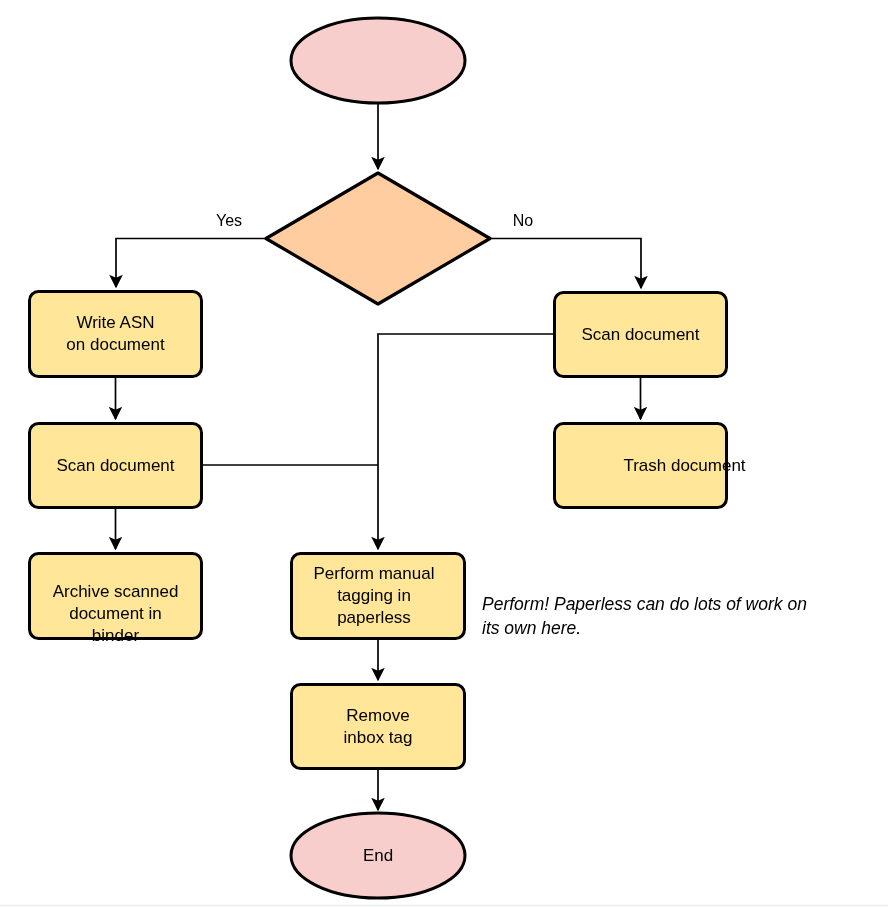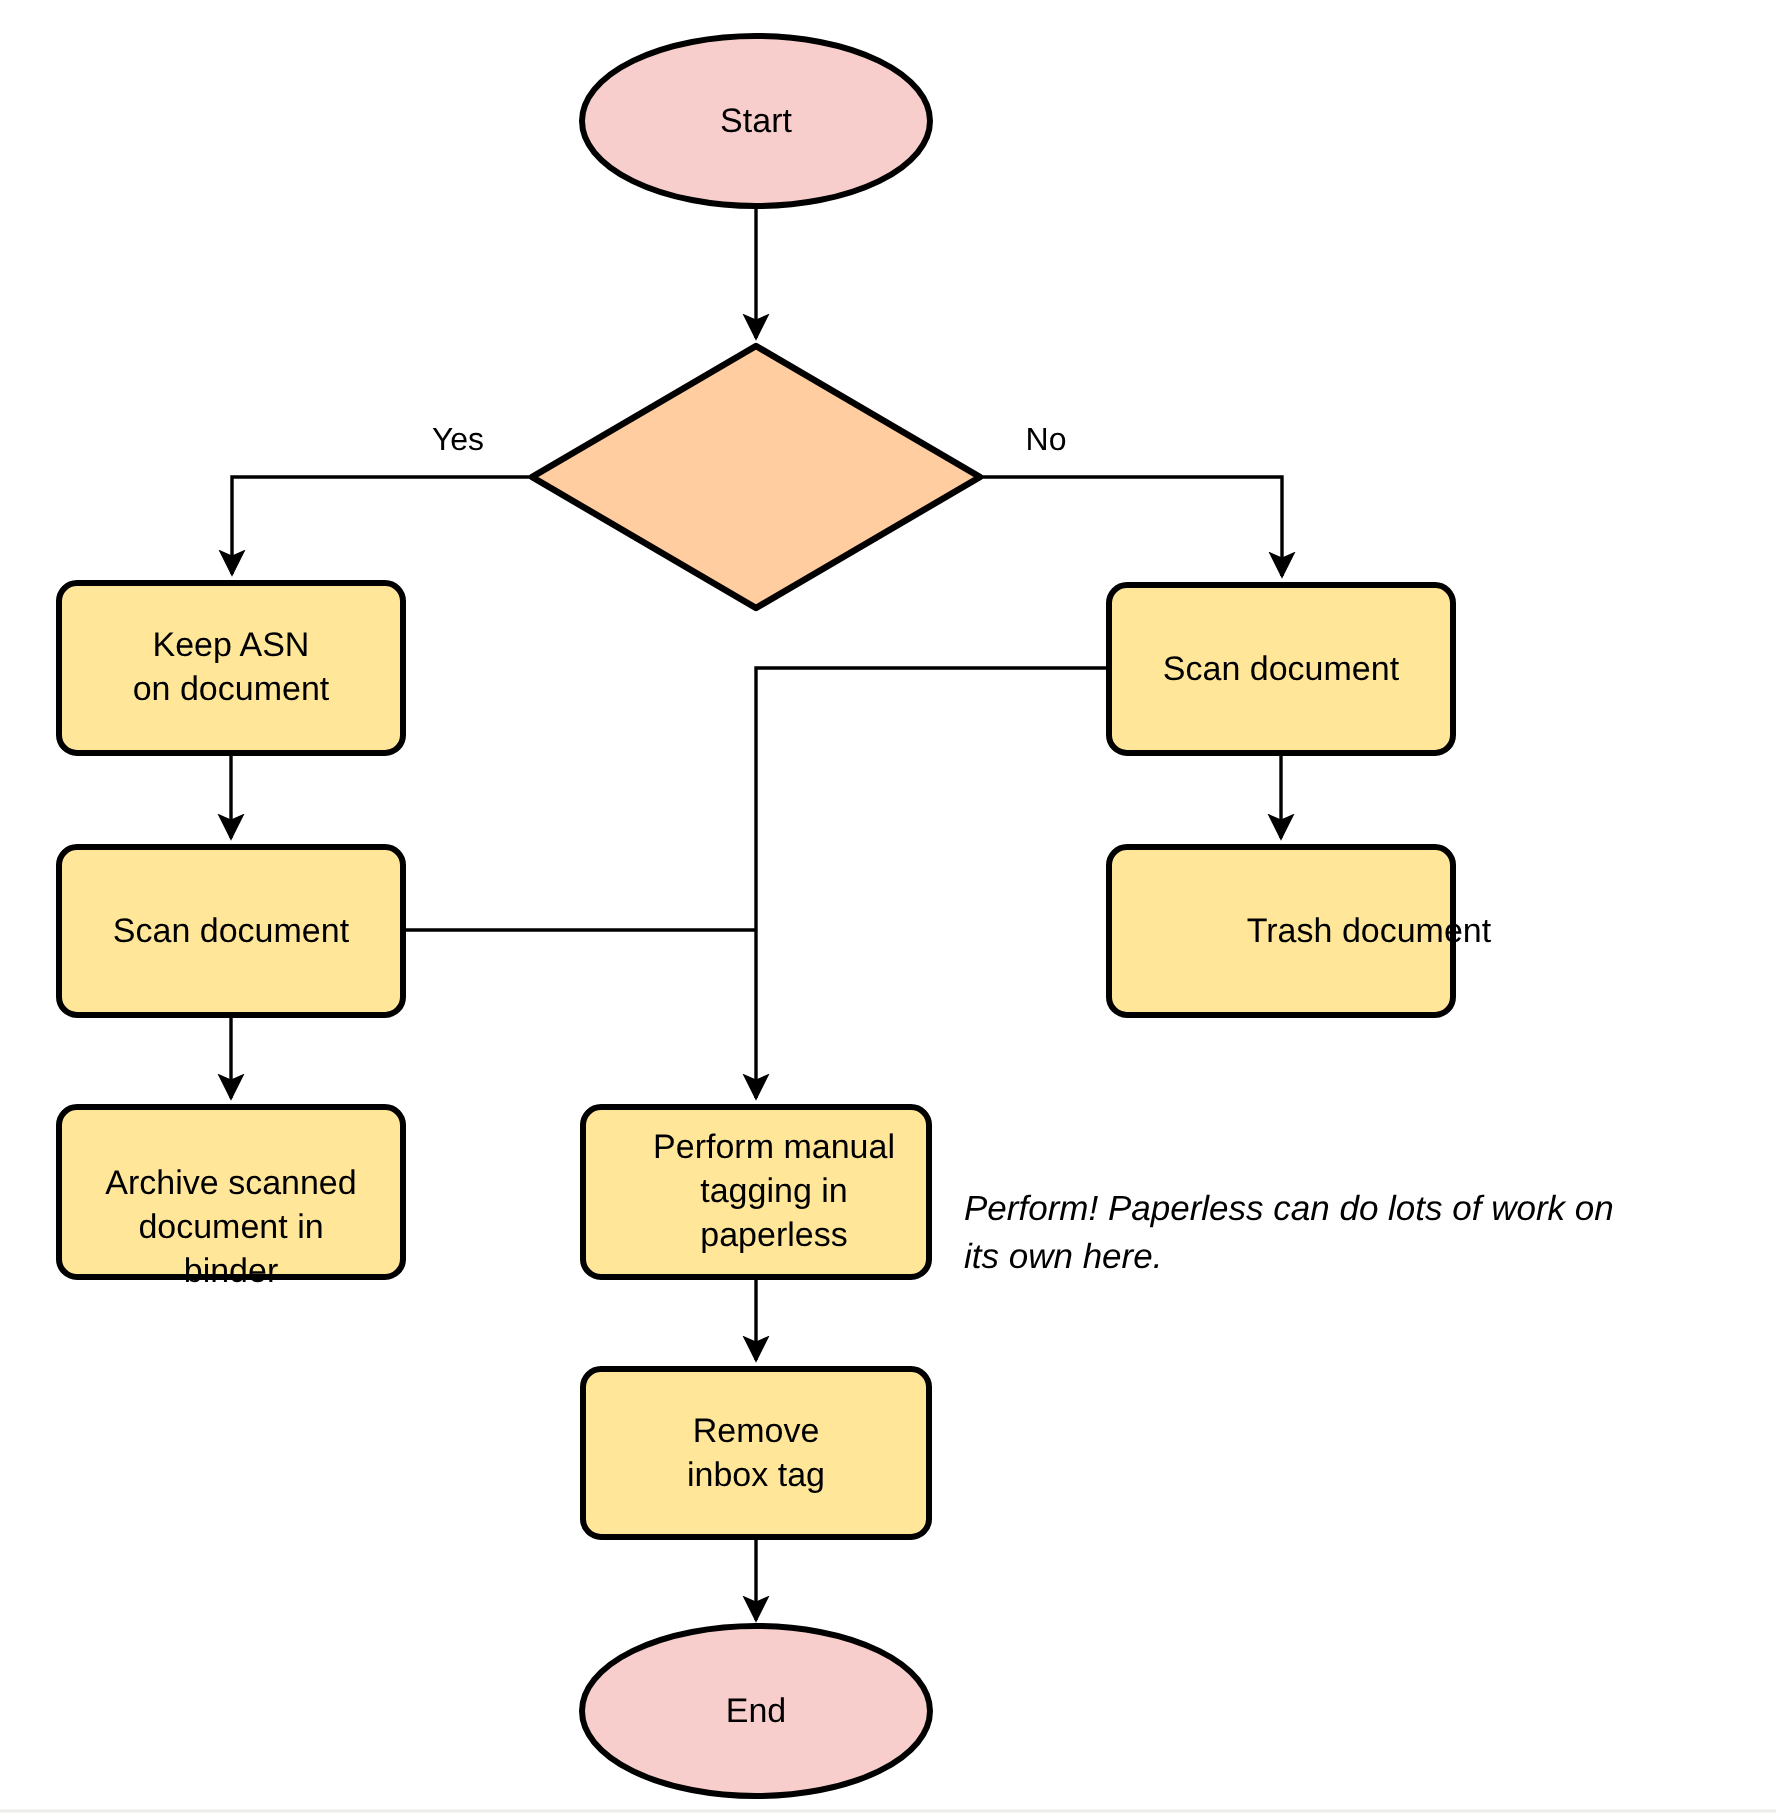--- a/index.html
+++ b/index.html
@@ -87,37 +87,36 @@
     <rect x="554.5" y="423.5" width="172" height="84" rx="9" fill="#ffe699" stroke="#000000" stroke-width="3"></rect>
 
     <rect x="291.5" y="553.5" width="173" height="85" rx="9" fill="#ffe699" stroke="#000000" stroke-width="3"></rect>
     <rect x="291.5" y="684.5" width="173" height="84" rx="9" fill="#ffe699" stroke="#000000" stroke-width="3"></rect>
 
     <ellipse cx="378" cy="855.5" rx="87" ry="42.5" fill="#f8cecc" stroke="#000000" stroke-width="3"></ellipse>
 
     <line x1="0" y1="905.5" x2="888" y2="905.5" stroke="#ebebe9" stroke-width="1.5"></line>
   </svg>
 
-  <div class="node-label" style="left:291px; top:18px;  width:174px; height:85px;">Start</div>
 
 
-  <div class="node-label" style="left:28px;  top:290px; width:175px; height:88px;">Keep ASN
+  <div class="node-label" style="left:28px;  top:290px; width:175px; height:88px;">Write ASN
 on document</div>
 
   <div class="node-label" style="left:28px;  top:422px; width:175px; height:87px;">Scan document</div>
 
   <div class="node-label" style="left:28px;  top:570px; width:175px; height:88px;">Archive scanned
 document in
 binder</div>
 
   <div class="node-label" style="left:553px; top:291px; width:175px; height:87px;">Scan document</div>
 
   <div class="node-label" style="left:553px; top:422px; width:175px; height:87px;padding-left:44px;">Trash document</div>
 
-  <div class="node-label" style="left:299px; top:552px; width:176px; height:88px;">Perform manual
+  <div class="node-label" style="left:286px; top:552px; width:176px; height:88px;">Perform manual
 tagging in
 paperless</div>
 
   <div class="node-label" style="left:291px; top:813px; width:174px; height:85px;">End</div>
 
   <div class="node-label" style="left:290px; top:683px; width:176px; height:87px;">Remove
 inbox tag</div>
 
   <div class="edge-label" style="left:203px; top:210px; width:52px; height:22px;">Yes</div>
 

